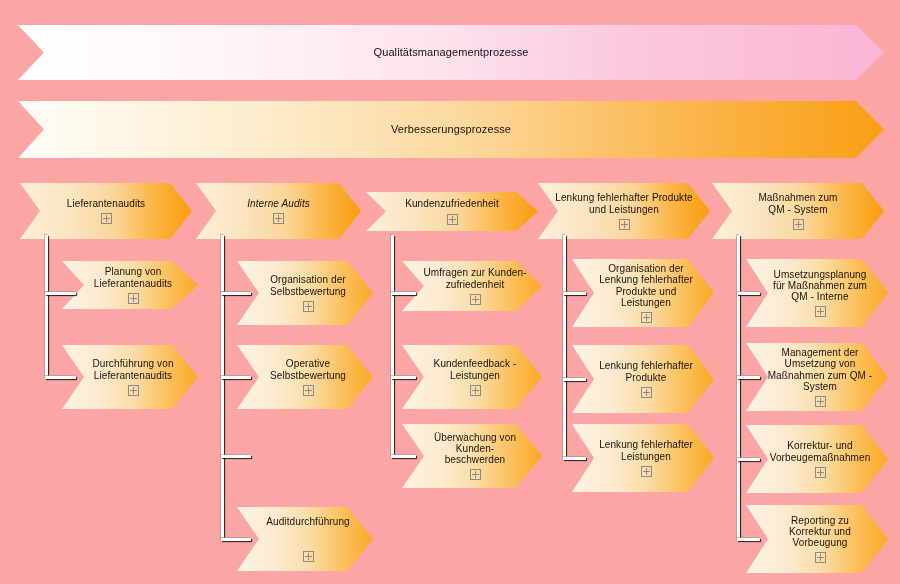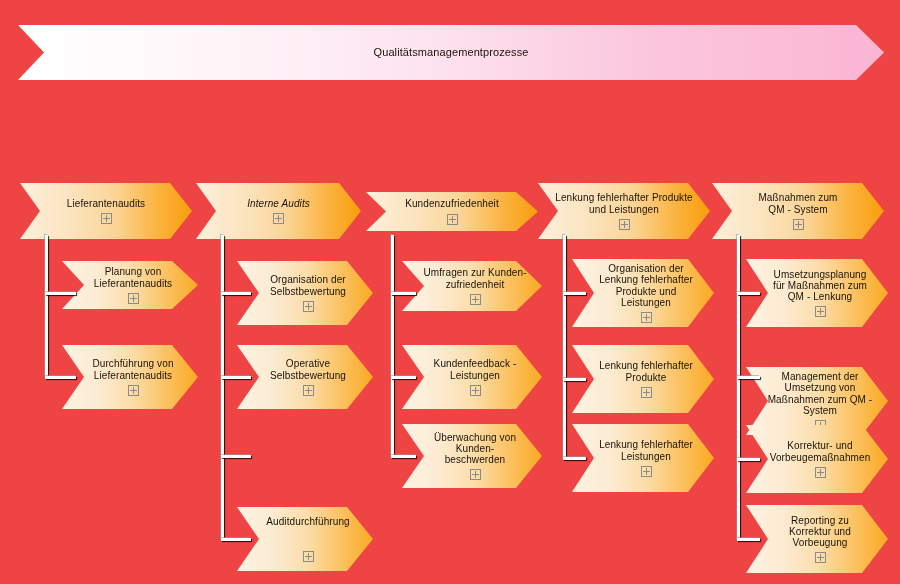--- a/index.html
+++ b/index.html
@@ -11,21 +11,21 @@
     width: 900px;
     height: 584px;
     overflow: hidden;
     font-family: "Liberation Sans", sans-serif;
     position: relative;
   }
   #canvas {
     position: relative;
     width: 900px;
     height: 584px;
-    background: #ef4444;
+    background: #fca5a5;
   }
 
   
   .conn-v, .conn-h {
     position: absolute;
     background: #ffffff;
     box-shadow: 1px 1px 1px rgba(0,0,0,0.85),
                 -1px -1px 0 rgba(150,150,150,0.6);
   }
   .conn-v { width: 3px; }
@@ -107,20 +107,23 @@
     padding-right: 14px;
   }
 </style>
 </head>
 <body>
 
 <div id="canvas">
     <div class="node banner banner-qm" style="left: 18px; top: 25px; width: 866px; height: 55px;">
       <span class="label" style="font-size: 11px;">Qualitätsmanagementprozesse</span>
     </div>
+    <div class="node banner banner-vp" style="left: 18px; top: 101px; width: 866px; height: 57px;">
+      <span class="label" style="font-size: 11px;">Verbesserungsprozesse</span>
+    </div>
     <div class="node lvl1" style="left: 20px; top: 183px; width: 172px; height: 56px;">
       <span class="label">Lieferantenaudits</span>
       <span class="plus"></span>
     </div>
     <div class="conn-v" style="left: 45px; top: 235px; height: 142px;"></div>
     <div class="node lvl2" style="left: 62px; top: 261px; width: 136px; height: 48px;">
       <span class="label">Planung von
 Lieferantenaudits</span>
       <span class="plus"></span>
     </div>
@@ -206,25 +209,25 @@
     <div class="conn-h" style="left: 563px; top: 457px; width: 23px;"></div>
     <div class="node lvl1" style="left: 712px; top: 183px; width: 172px; height: 56px;">
       <span class="label">Maßnahmen zum
 QM - System</span>
       <span class="plus"></span>
     </div>
     <div class="conn-v" style="left: 737px; top: 235px; height: 304px;"></div>
     <div class="node lvl2" style="left: 746px; top: 259px; width: 142px; height: 68px;">
       <span class="label">Umsetzungsplanung
 für Maßnahmen zum
-QM - Lenkung</span>
+QM - Interne</span>
       <span class="plus"></span>
     </div>
     <div class="conn-h" style="left: 737px; top: 292px; width: 23px;"></div>
-    <div class="node lvl2" style="left: 746px; top: 343px; width: 142px; height: 68px; margin-top: 24px;">
+    <div class="node lvl2" style="left: 746px; top: 343px; width: 142px; height: 68px;">
       <span class="label">Management der
 Umsetzung von
 Maßnahmen zum QM -
 System</span>
       <span class="plus"></span>
     </div>
     <div class="conn-h" style="left: 737px; top: 376px; width: 23px;"></div>
     <div class="node lvl2" style="left: 746px; top: 425px; width: 142px; height: 68px;">
       <span class="label">Korrektur- und
 Vorbeugemaßnahmen</span>

